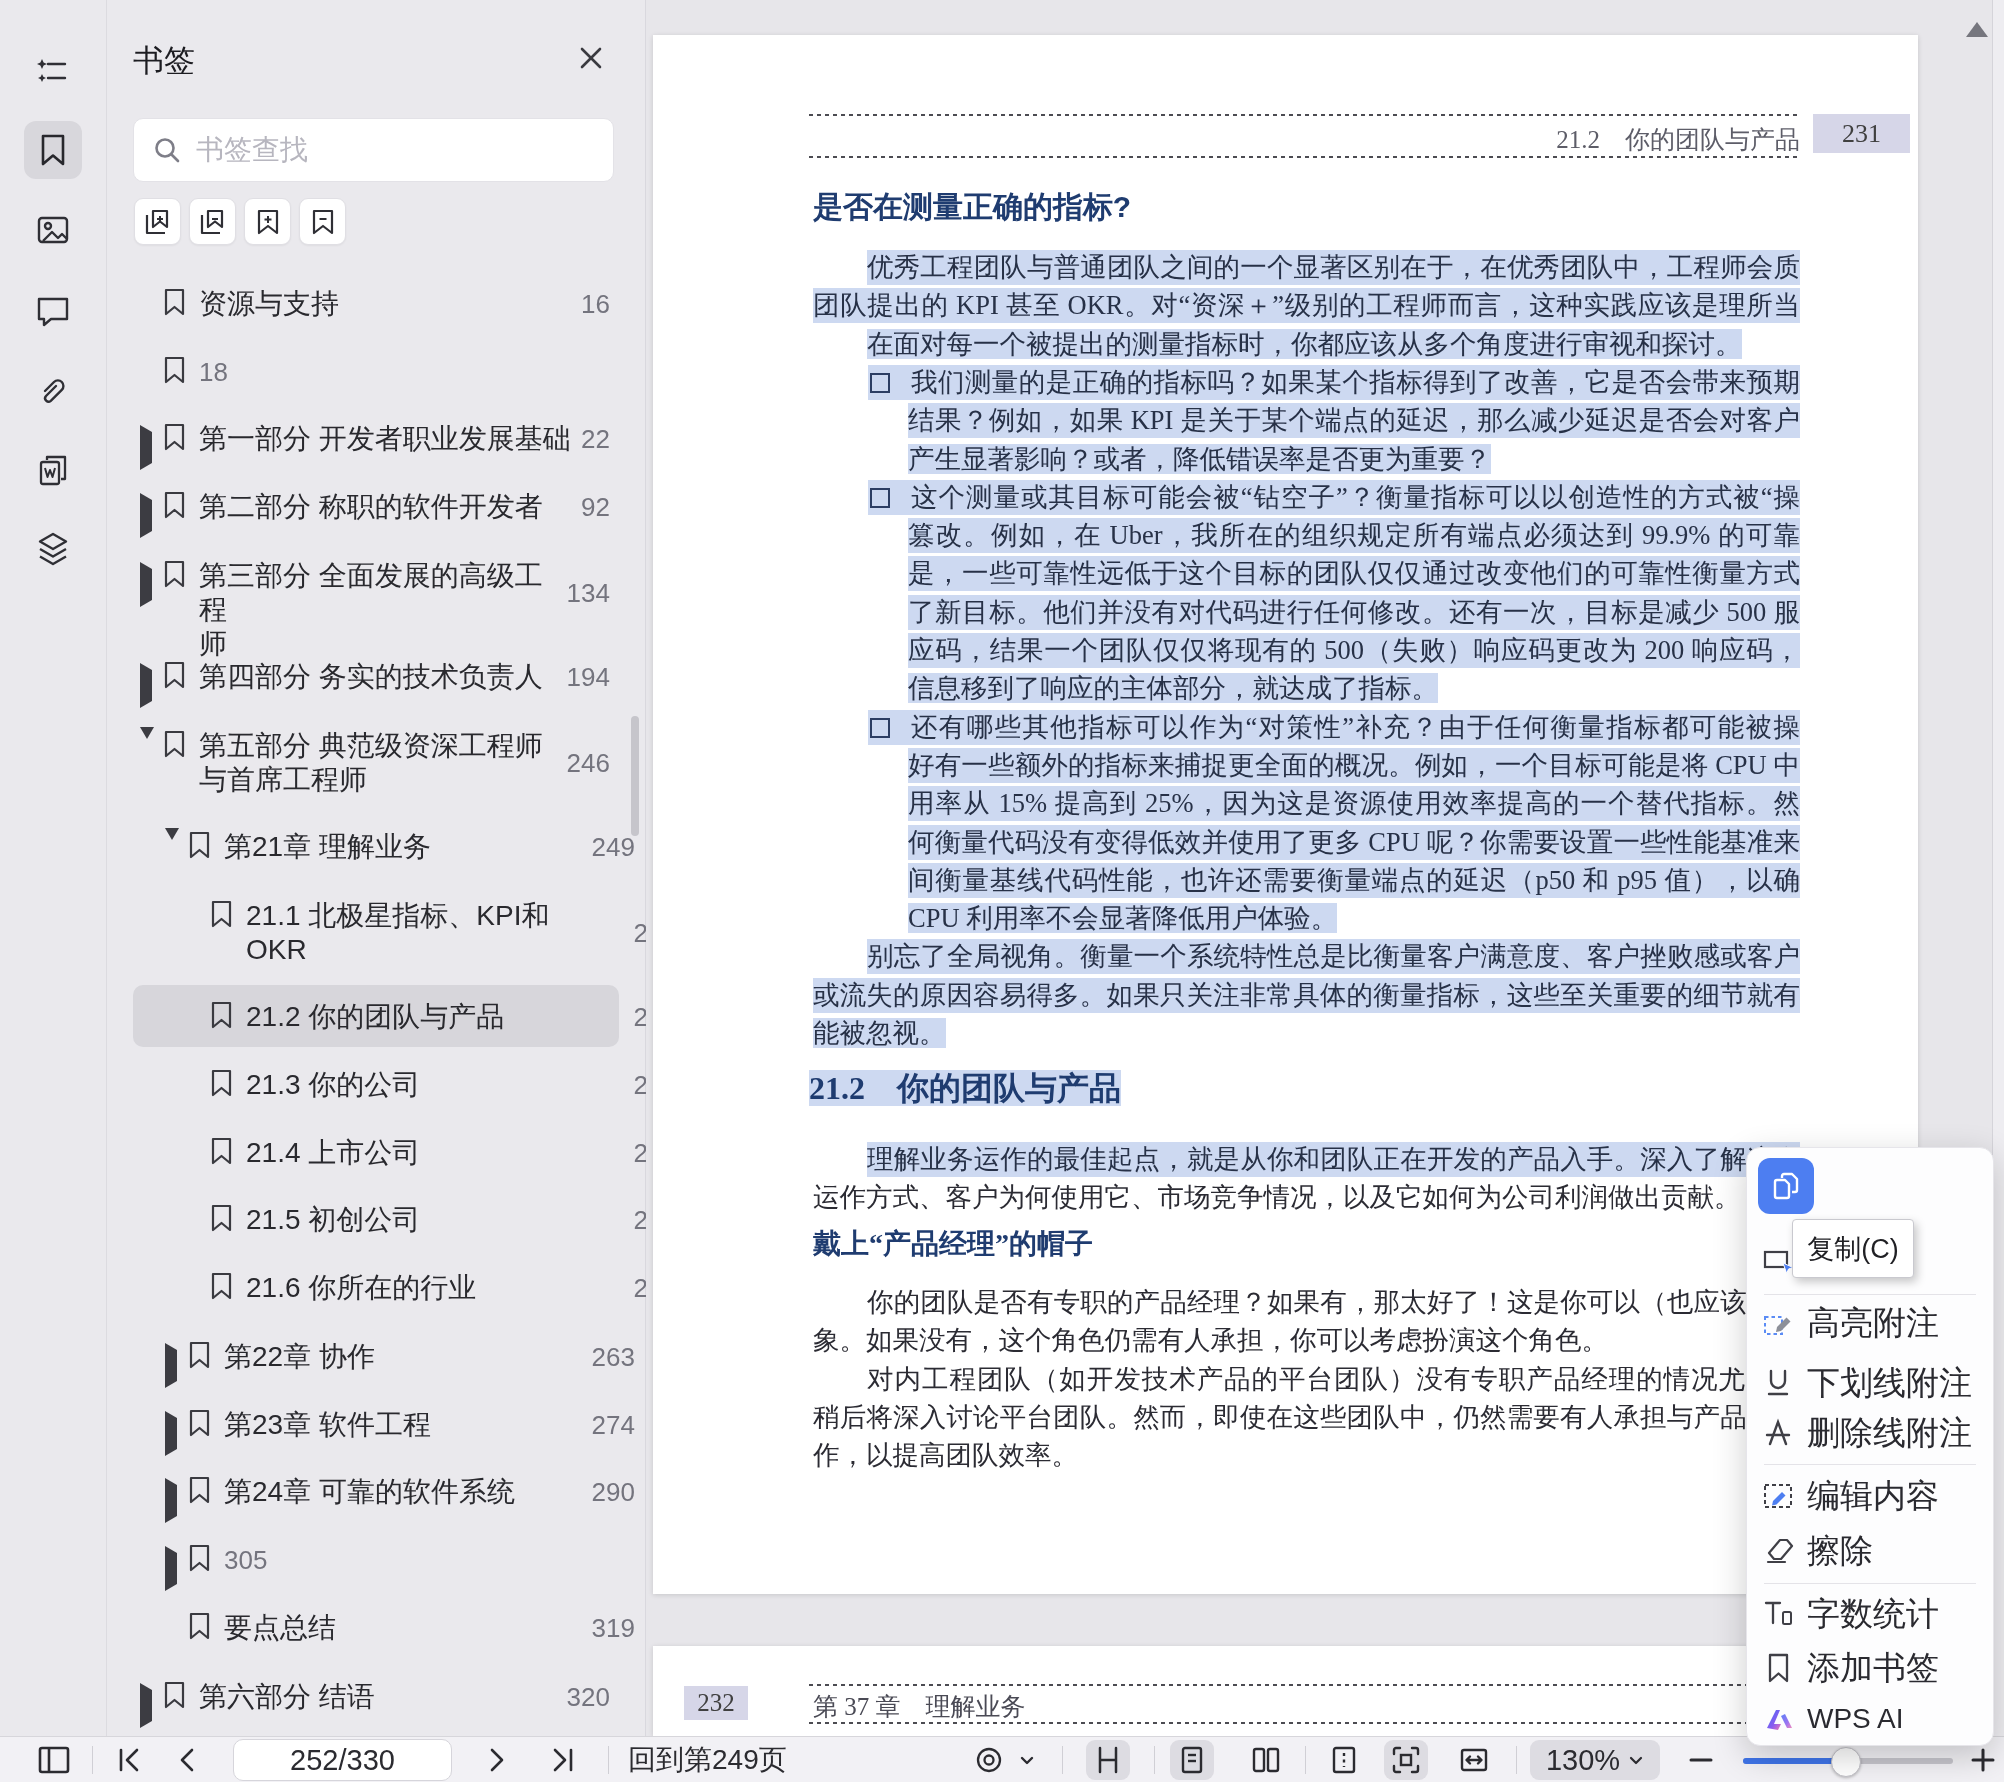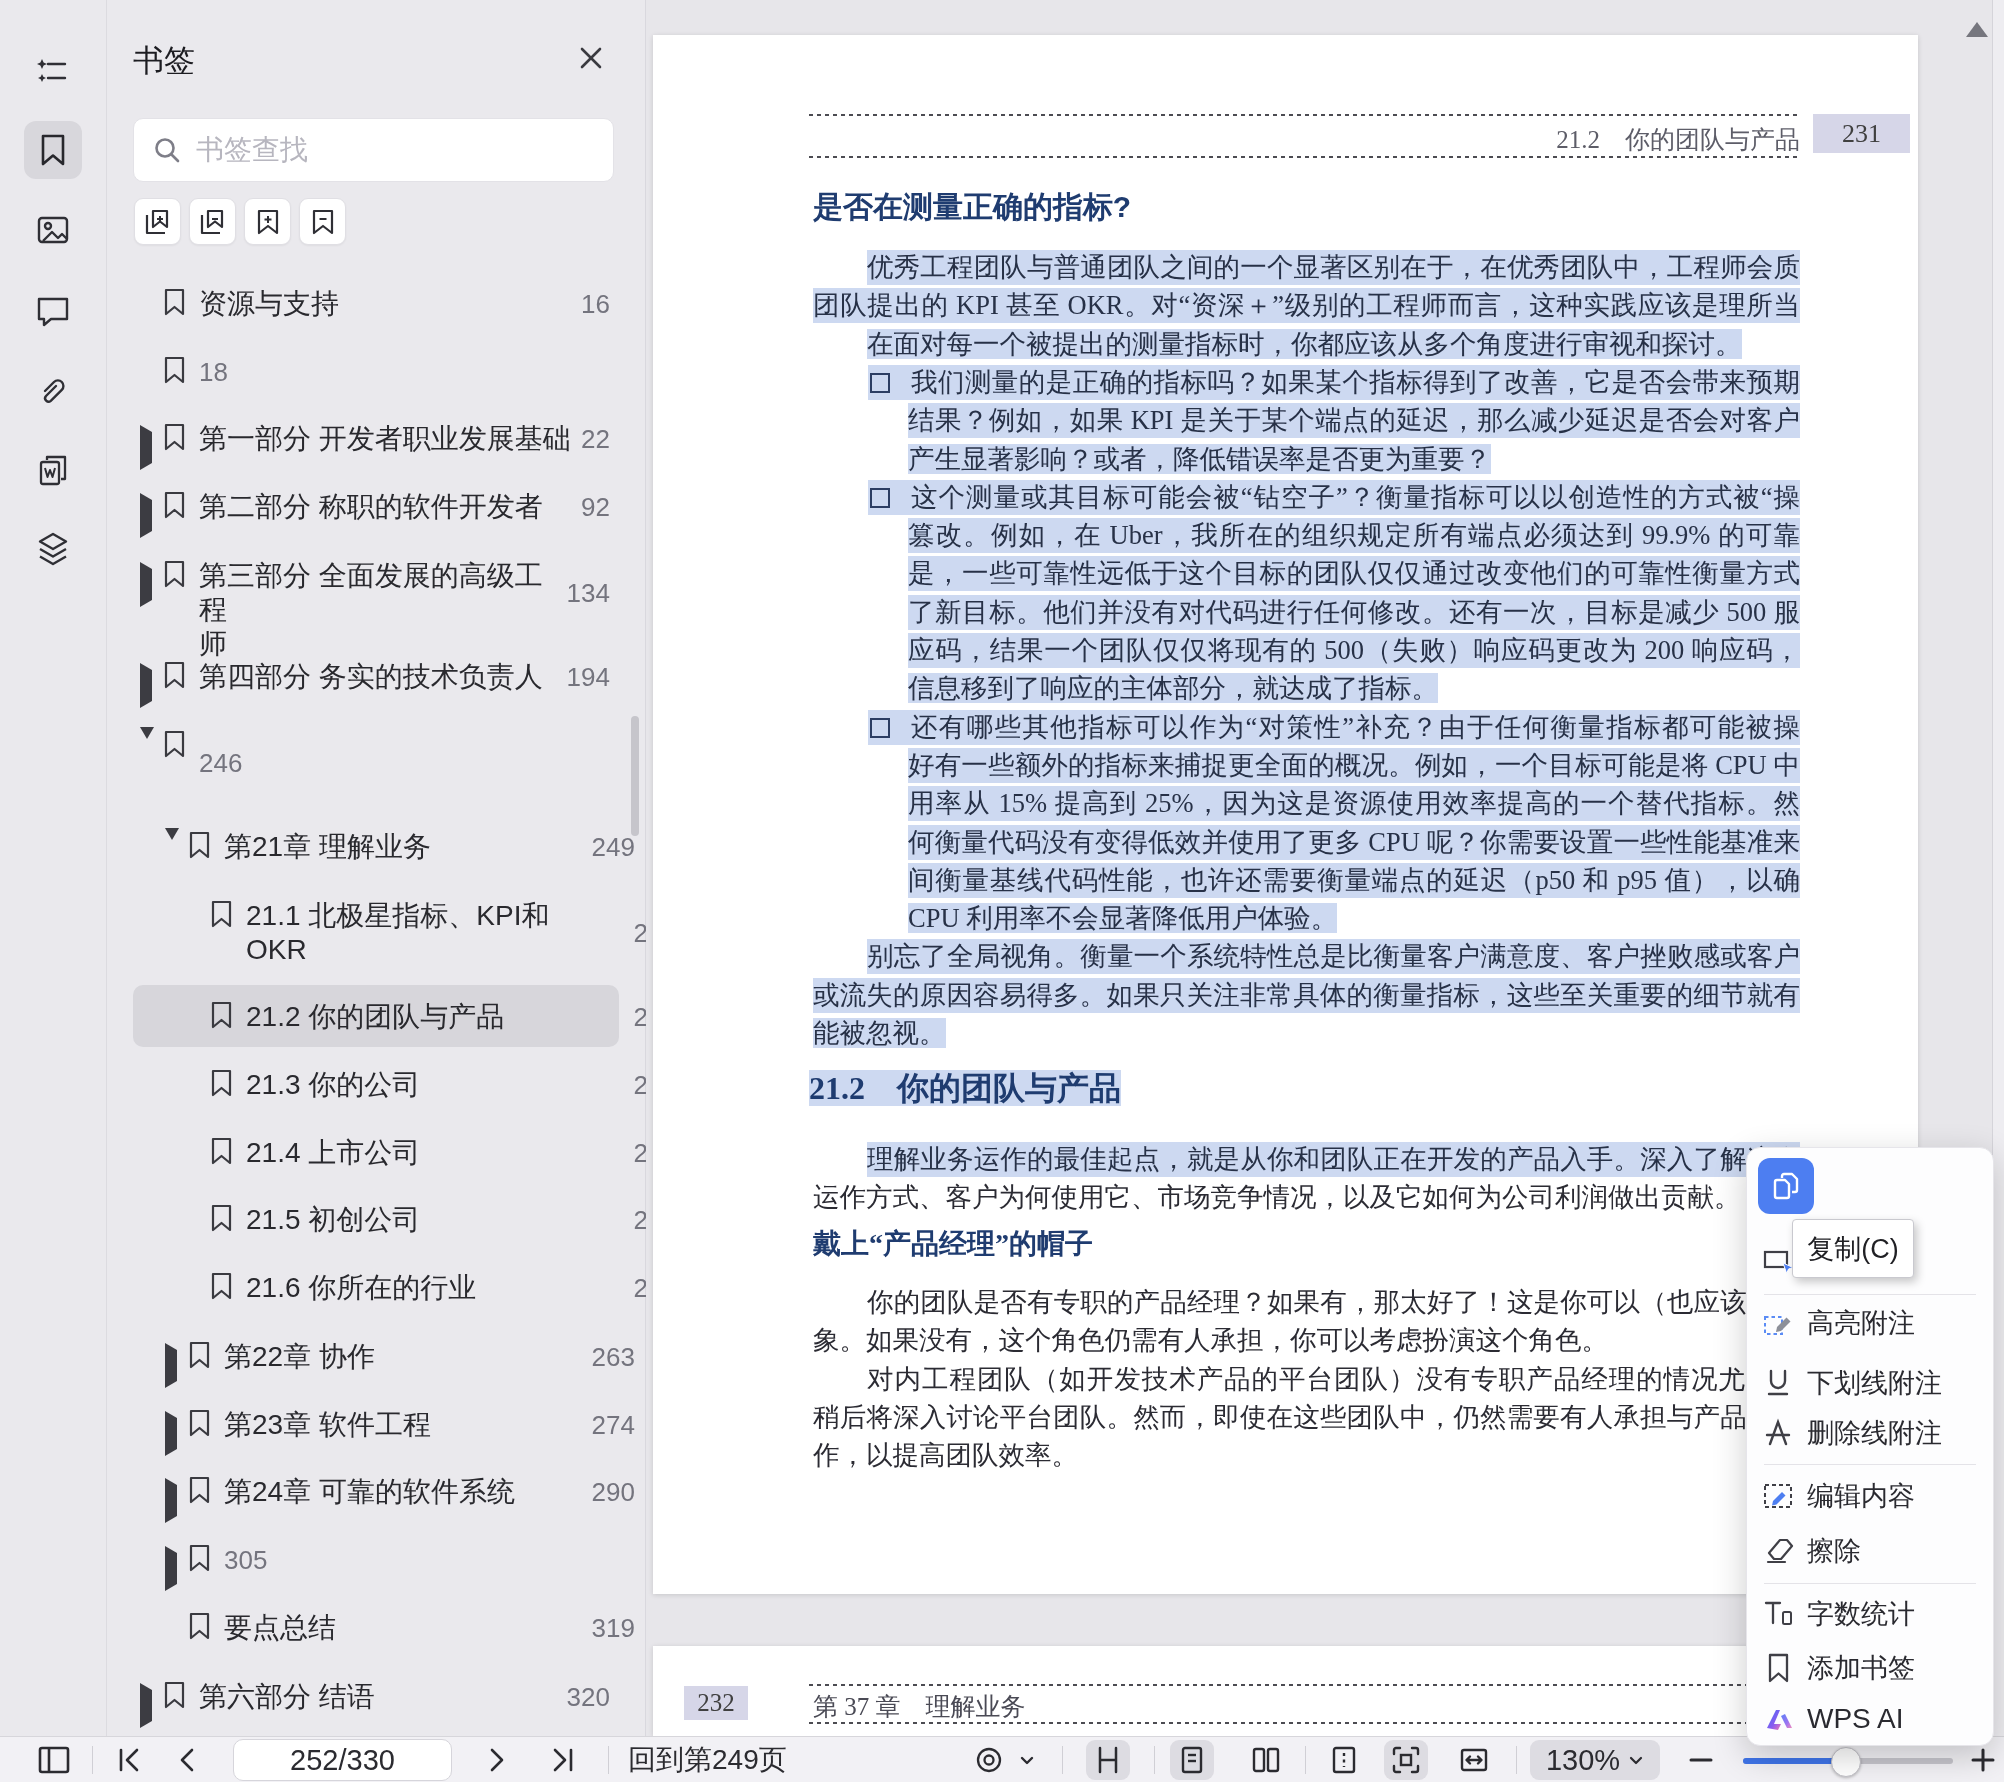--- a/index.html
+++ b/index.html
@@ -67,21 +67,21 @@
   .blt .bt{flex:1;text-align:justify;text-align-last:justify;white-space:normal;overflow:hidden}
   .plain{color:#2b2b33}
 
   
   .menu{position:absolute;left:1746px;top:1147px;width:246px;height:597px;background:#fdfdfe;border:1px solid #e6e5ea;
         border-radius:14px;box-shadow:0 10px 34px rgba(0,0,0,.20);z-index:10}
   .copybtn{position:absolute;left:11px;top:10px;width:56px;height:56px;border-radius:12px;background:#4d7ef1;
            display:flex;align-items:center;justify-content:center}
   .mrow{position:absolute;left:14px;width:224px;height:44px;display:flex;align-items:center}
   .mrow .mic{flex:none;width:40px;height:34px;display:flex;align-items:center}
-  .mrow .mlb{font-size:27px;color:#2a2a30;padding-left:6px}
+  .mrow .mlb{font-size:33px;color:#2a2a30;padding-left:6px}
   .mdiv{position:absolute;left:17px;width:212px;height:1px;background:#e4e3e8}
   .tooltip{position:absolute;left:1792px;top:1219px;width:120px;height:57px;background:#fff;border:1px solid #c9c9cf;border-radius:4px;
            box-shadow:3px 4px 10px rgba(0,0,0,.22);z-index:12;display:flex;align-items:center;justify-content:center;
            font-size:27px;color:#202024}
 
   
   .toolbar{position:absolute;left:0;top:1736px;width:2004px;height:46px;background:#f2f1f5;border-top:1px solid #d7d6db;z-index:6}
   .titem{position:absolute;top:50%;transform:translateY(-50%)}
   .tdiv{position:absolute;top:9px;width:1px;height:28px;background:#d0cfd5}
   .pagebox{left:233px;width:217px;height:40px;background:#fff;border:1px solid #d6d5db;border-radius:10px;
@@ -254,20 +254,24 @@
     <div class="tlabel">第四部分 务实的技术负责人</div>
     <span class="tpage">194</span>
   </div>
   <div class="trow r2 lv0" style="top:726px">
     <span class="tri"><span class="tri-d"></span></span>
     <span class="bmk">
         <svg width="25" height="28" viewBox="0 0 25 28" fill="none" stroke="#3a3a40" stroke-width="2.2" stroke-linejoin="round">
           <path d="M4 2 h17 v24 l-8.5-7 L4 26 z"></path>
         </svg>
       </span>
+    <div class="tlabel">
+        <div>第五部分 典范级资深工程师</div>
+        <div>与首席工程师</div>
+      </div>
     <span class="tpage">246</span>
   </div>
   <div class="trow r1 lv1" style="top:820px">
     <span class="tri"><span class="tri-d"></span></span>
     <span class="bmk">
         <svg width="25" height="28" viewBox="0 0 25 28" fill="none" stroke="#3a3a40" stroke-width="2.2" stroke-linejoin="round">
           <path d="M4 2 h17 v24 l-8.5-7 L4 26 z"></path>
         </svg>
       </span>
     <div class="tlabel">第21章 理解业务</div>

